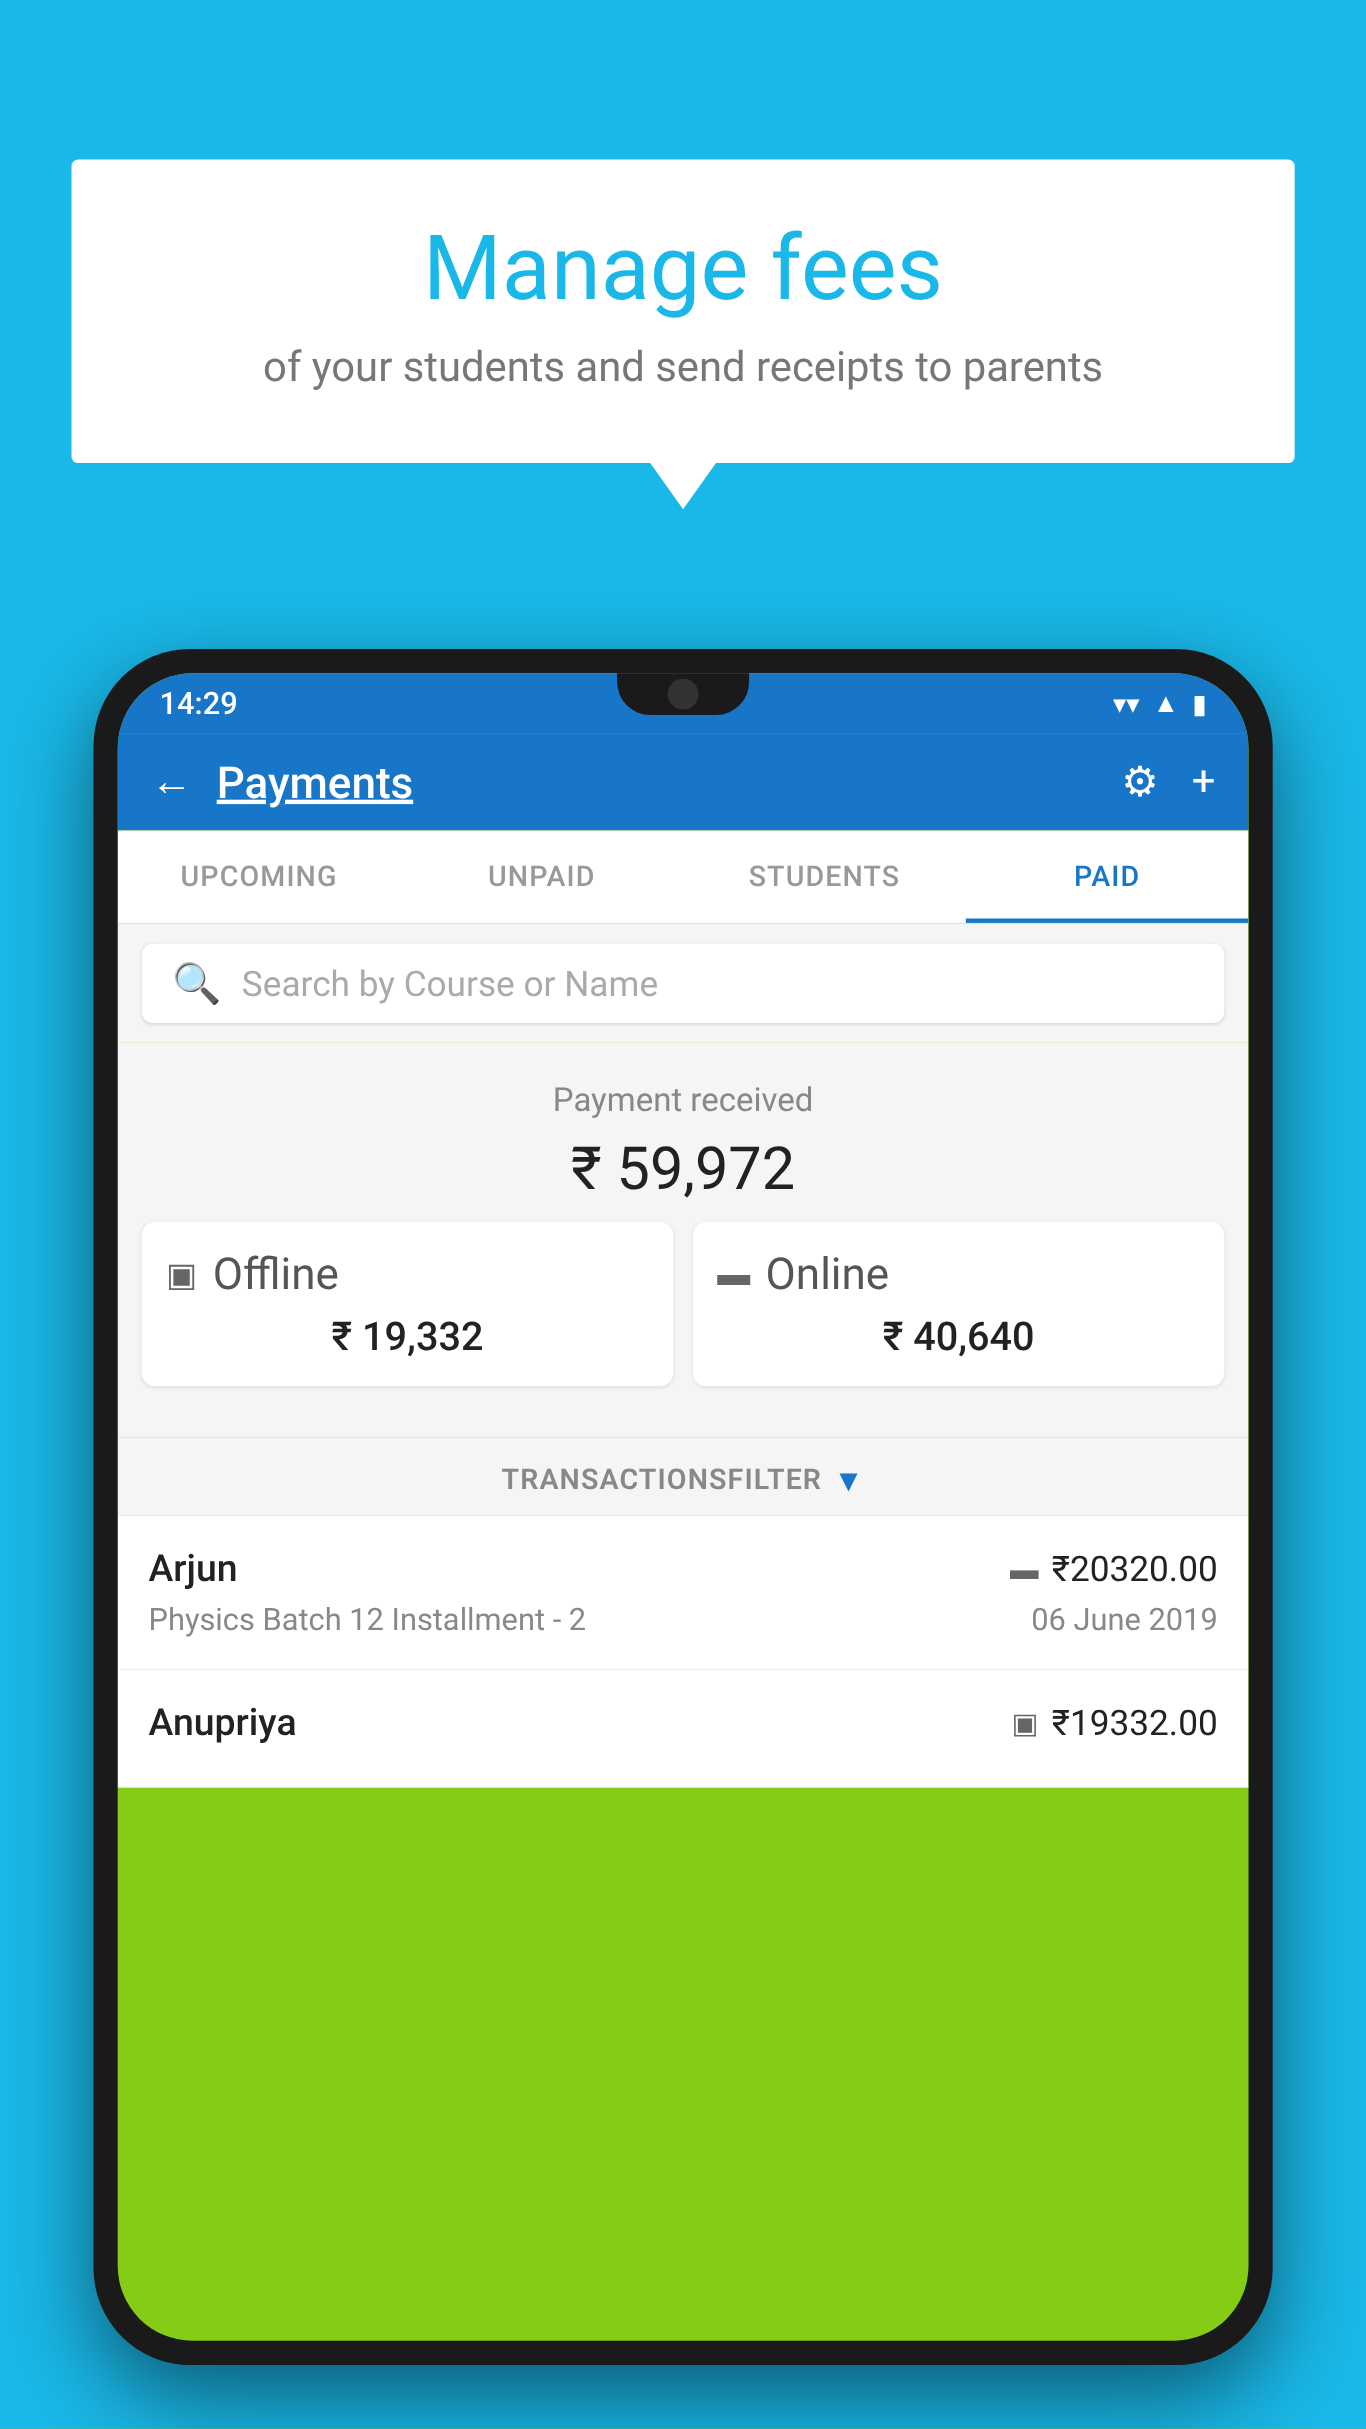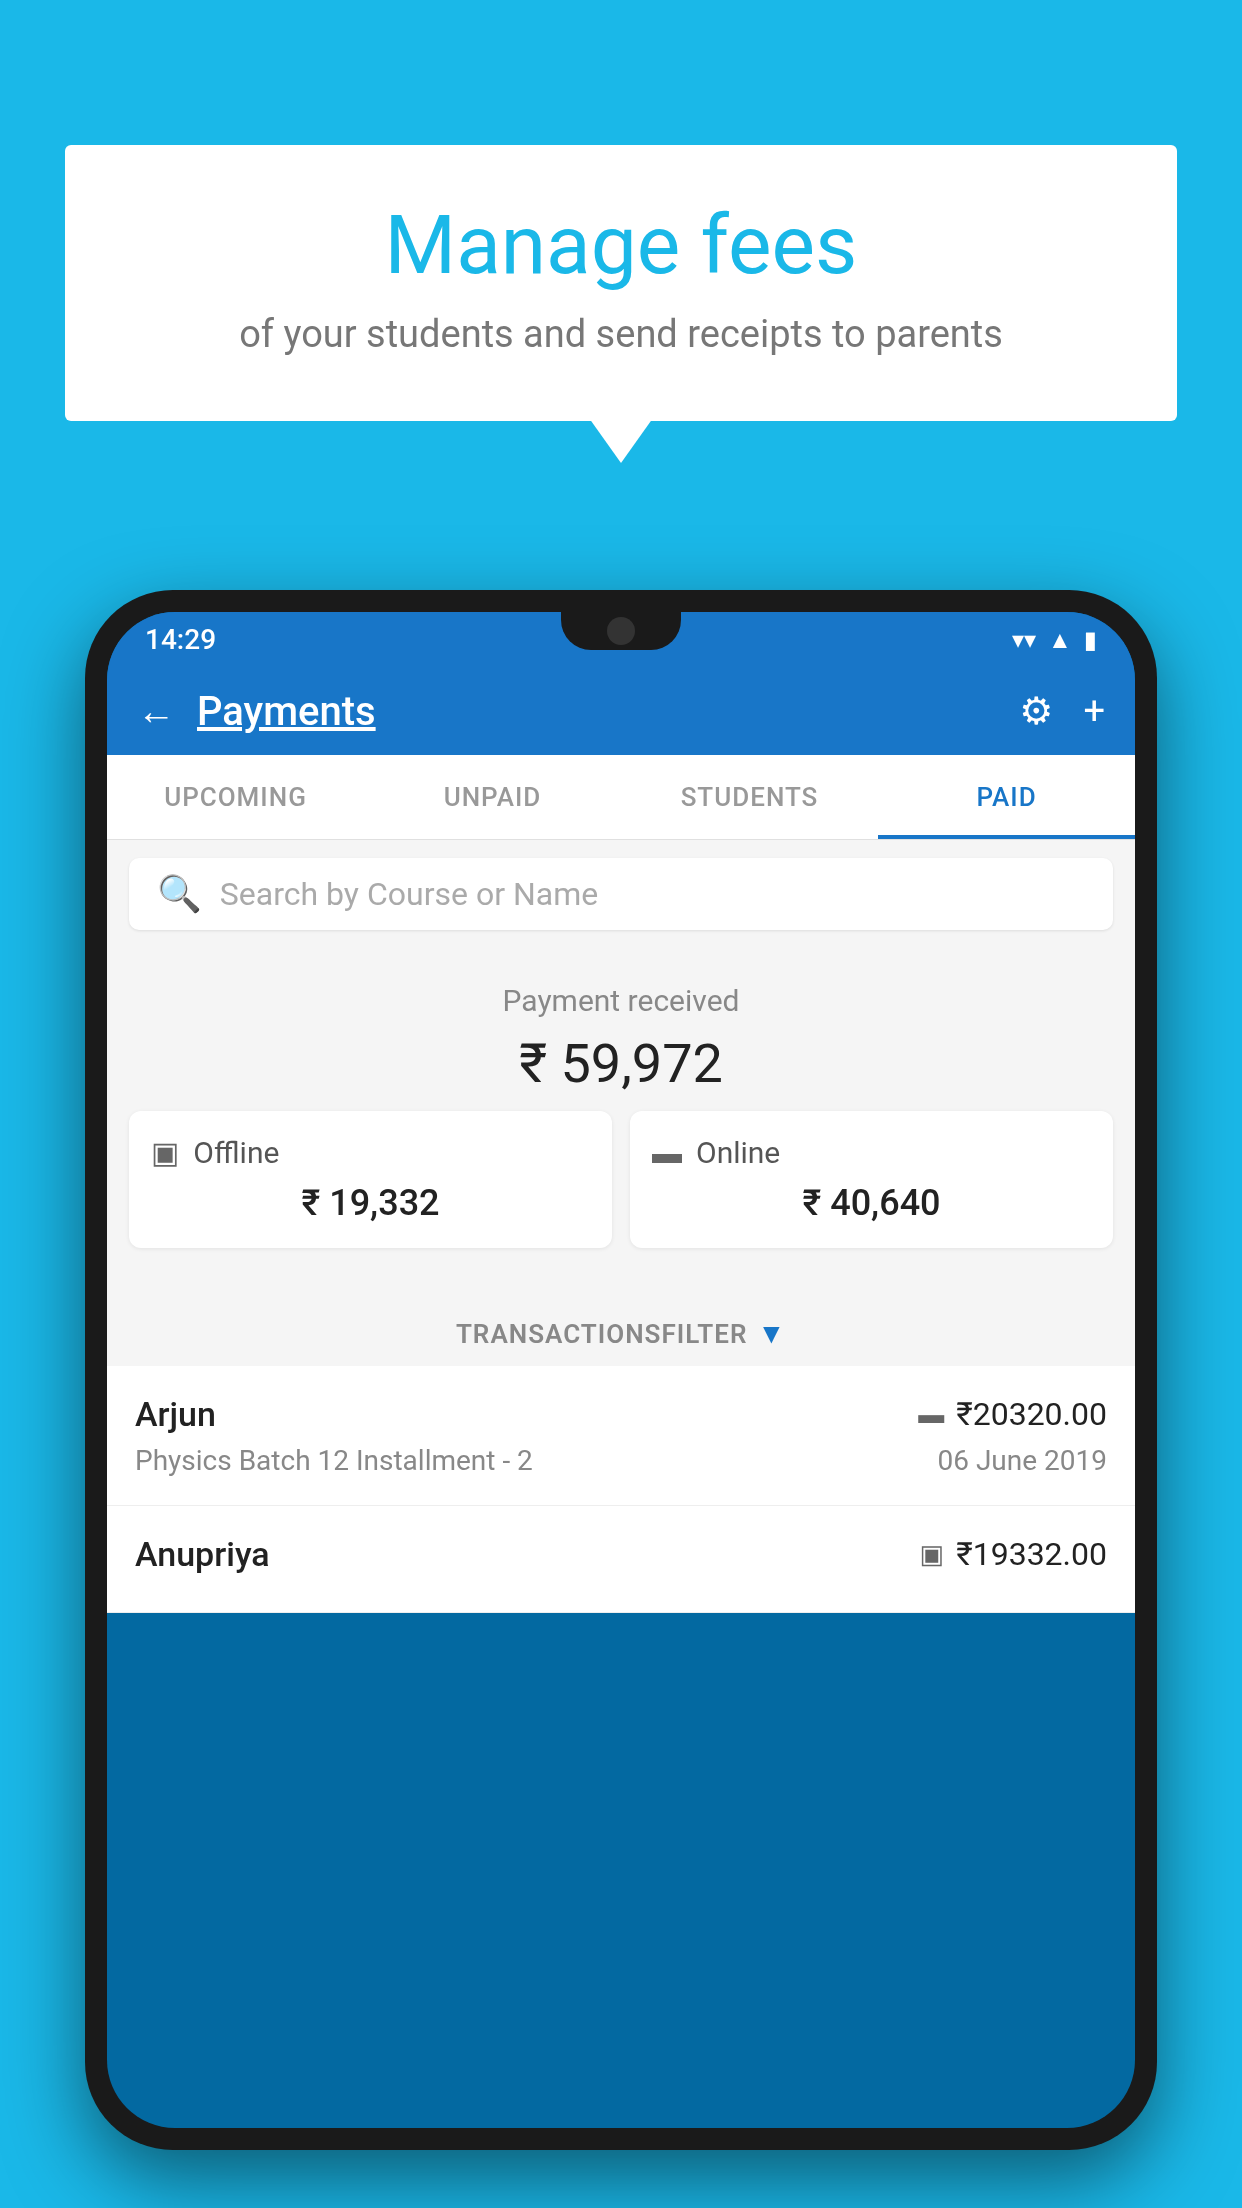--- a/index.html
+++ b/index.html
@@ -87,21 +87,21 @@
       height: 28px;
       background: #333;
       border-radius: 50%;
       margin: 5px auto 0;
     }
 
     
     .phone-screen {
       width: 100%;
       height: 100%;
-      background: #0369a1;
+      background: #84cc16;
       border-radius: 68px;
       overflow: hidden;
     }
 
     
     .status-bar {
       background: #1876c8;
       height: 55px;
       display: flex;
       align-items: center;
@@ -248,21 +248,21 @@
       display: flex;
       align-items: center;
       gap: 14px;
       margin-bottom: 12px;
     }
     .card-icon {
       font-size: 30px;
       color: #666;
     }
     .card-label {
-      font-size: 30px;
+      font-size: 40px;
       color: #555;
     }
     .card-amount {
       font-size: 36px;
       font-weight: 500;
       color: #222;
     }
 
     
     .transactions-header {

